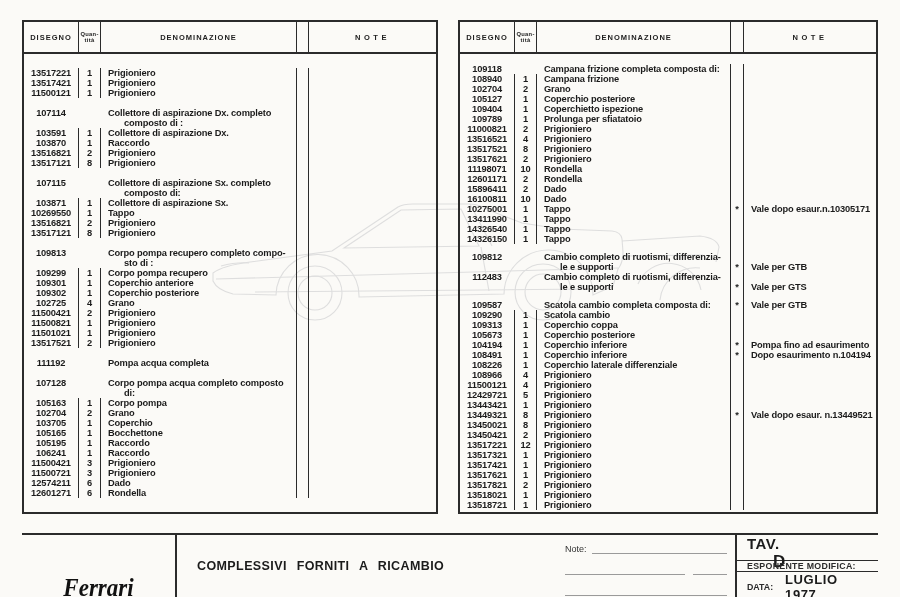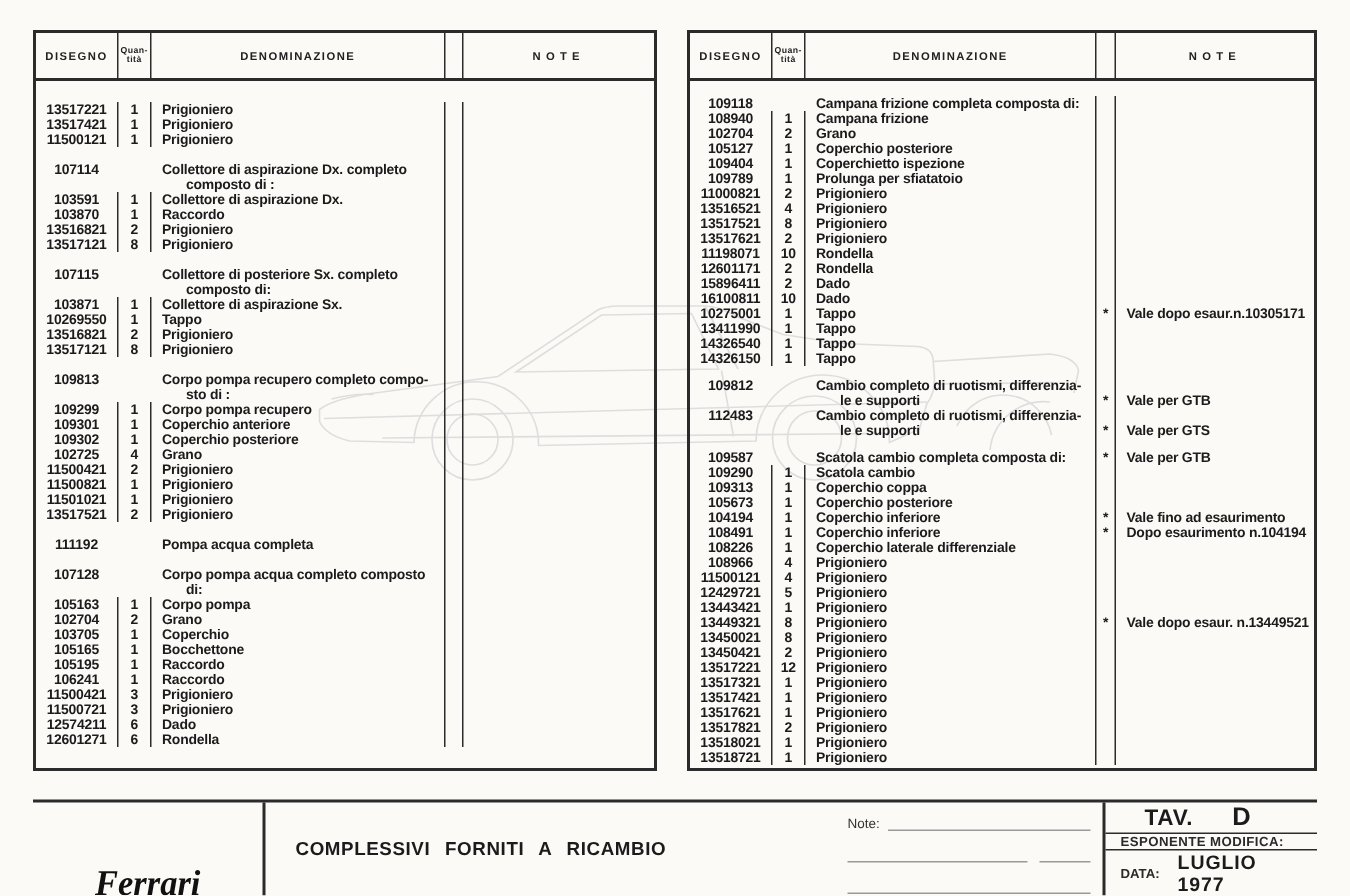--- a/index.html
+++ b/index.html
@@ -68,21 +68,21 @@
     width:384px;box-sizing:border-box;border-left:2px solid #2b2b2b;
     display:flex;align-items:center;padding-left:20px;
   }
   #footer-title .t{font-weight:bold;font-size:12.5px;letter-spacing:0.4px;word-spacing:6px;}
   #footer-note{width:176px;box-sizing:border-box;padding:10px 8px 0 6px;}
   .note-row{display:flex;align-items:flex-end;margin-bottom:12px;}
   .note-label{font-size:9px;color:#333;margin-right:5px;line-height:9px;text-align:center;}
   .note-line{border-bottom:1.3px solid #9a9a9a;flex:1;height:8px;}
   .note-line.short{flex:0 0 34px;margin-left:8px;}
   #footer-tav{flex:1;box-sizing:border-box;border-left:2px solid #2b2b2b;display:flex;flex-direction:column;}
-  .tav-row1{height:26px;display:flex;align-items:center;padding-left:26px;border-bottom:1.5px solid #2b2b2b;box-sizing:border-box;}
+  .tav-row1{height:26px;display:flex;align-items:flex-start;padding-left:10px;border-bottom:1.5px solid #2b2b2b;box-sizing:border-box;flex-direction:column;}
   .tav-label{font-weight:bold;font-size:15px;letter-spacing:0.5px;}
   .tav-value{font-weight:bold;font-size:17px;margin-left:26px;}
   .tav-row2{height:19px;display:flex;align-items:flex-start;padding-left:10px;border-bottom:1.5px solid #2b2b2b;box-sizing:border-box;}
   .esponente{font-size:8.8px;font-weight:bold;color:#2a2a2a;letter-spacing:0.3px;}
   .tav-row3{flex:1;display:flex;align-items:center;padding-left:10px;}
   .data-label{font-size:8.8px;font-weight:bold;color:#2a2a2a;}
   .data-value{font-size:13px;font-weight:bold;margin-left:12px;word-spacing:10px;letter-spacing:0.6px;}
 </style>
 </head>
 <body>
@@ -183,21 +183,21 @@
       <div class="trow sp-l">
         <div class="c c-d"></div>
         <div class="c c-q vl vr"></div>
         <div class="c c-n"></div>
         <div class="c c-star vl vr"></div>
         <div class="c c-note"></div>
       </div>
       <div class="trow">
         <div class="c c-d">107115</div>
         <div class="c c-q vl vr"></div>
-        <div class="c c-n"><span>Collettore di posteriore Sx. completo</span><span class="cont">composto di:</span></div>
+        <div class="c c-n"><span>Collettore di aspirazione Sx. completo</span><span class="cont">composto di:</span></div>
         <div class="c c-star vl vr"></div>
         <div class="c c-note"></div>
       </div>
       <div class="trow">
         <div class="c c-d">103871</div>
         <div class="c c-q vl vr">1</div>
         <div class="c c-n"><span>Collettore di aspirazione Sx.</span></div>
         <div class="c c-star vl vr"></div>
         <div class="c c-note"></div>
       </div>
@@ -585,21 +585,21 @@
         <div class="c c-q vl vr">1</div>
         <div class="c c-n"><span>Coperchio posteriore</span></div>
         <div class="c c-star vl vr"></div>
         <div class="c c-note"></div>
       </div>
       <div class="trow">
         <div class="c c-d">104194</div>
         <div class="c c-q vl vr">1</div>
         <div class="c c-n"><span>Coperchio inferiore</span></div>
         <div class="c c-star vl vr">*</div>
-        <div class="c c-note">Vale fino ad esaurimento</div>
+        <div class="c c-note">Pompa fino ad esaurimento</div>
       </div>
       <div class="trow">
         <div class="c c-d">108491</div>
         <div class="c c-q vl vr">1</div>
         <div class="c c-n"><span>Coperchio inferiore</span></div>
         <div class="c c-star vl vr">*</div>
         <div class="c c-note">Dopo esaurimento n.104194</div>
       </div>
       <div class="trow">
         <div class="c c-d">108226</div>

